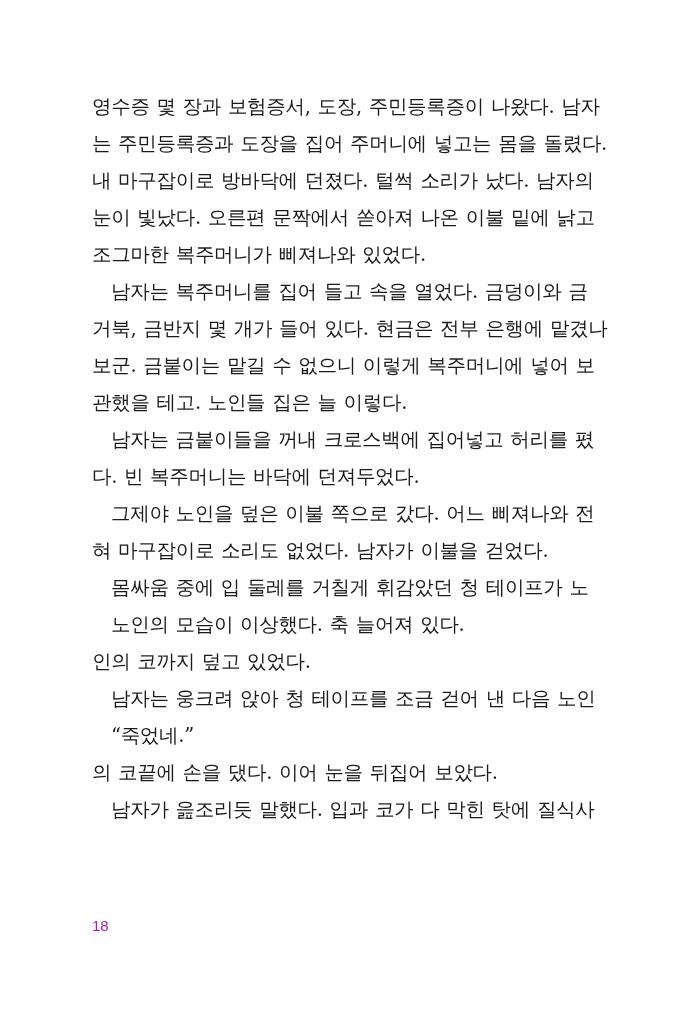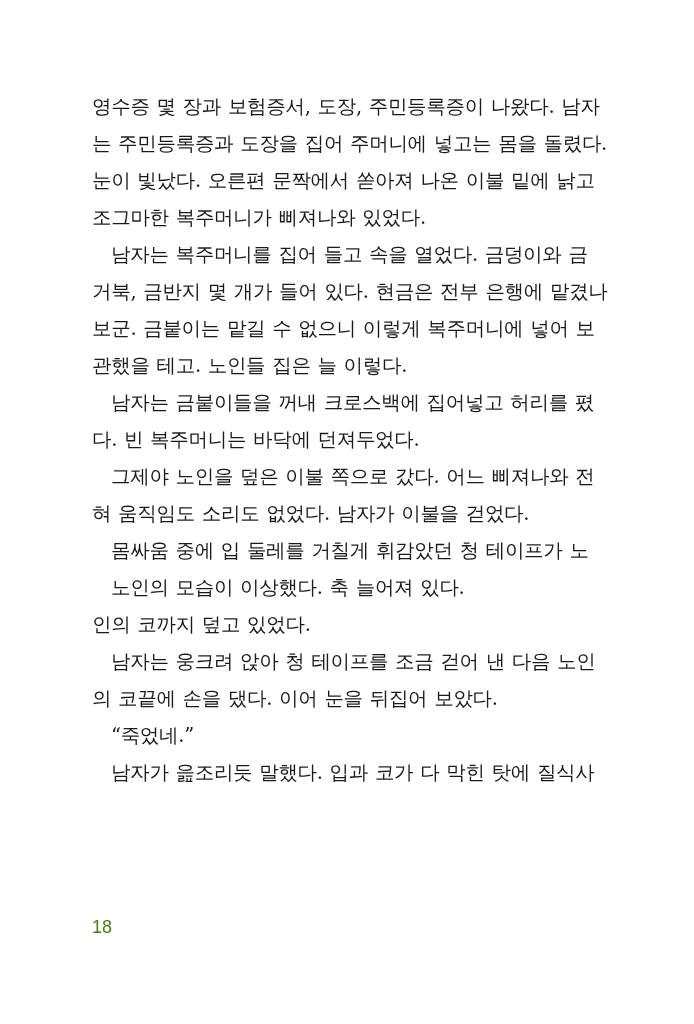--- a/index.html
+++ b/index.html
@@ -30,42 +30,43 @@
     word-spacing: 1px;
   }
   .line.indent {
     padding-left: 19px;
   }
   .page-number {
     position: absolute;
     left: 92px;
     top: 917px;
     font-family: "Liberation Sans", "DejaVu Sans", sans-serif;
-    font-size: 18px;
-    color: #4d7c0f;
+    font-size: 15px;
+    color: #a21caf;
   }
 </style>
 </head>
 <body>
 
 <div class="page-body" id="page-body">
     <div class="line">영수증 몇 장과 보험증서, 도장, 주민등록증이 나왔다. 남자</div>
     <div class="line">는 주민등록증과 도장을 집어 주머니에 넣고는 몸을 돌렸다.</div>
+    <div class="line">내 마구잡이로 방바닥에 던졌다. 털썩 소리가 났다. 남자의</div>
     <div class="line">눈이 빛났다. 오른편 문짝에서 쏟아져 나온 이불 밑에 낡고</div>
     <div class="line">조그마한 복주머니가 삐져나와 있었다.</div>
     <div class="line indent">남자는 복주머니를 집어 들고 속을 열었다. 금덩이와 금</div>
     <div class="line">거북, 금반지 몇 개가 들어 있다. 현금은 전부 은행에 맡겼나</div>
     <div class="line">보군. 금붙이는 맡길 수 없으니 이렇게 복주머니에 넣어 보</div>
     <div class="line">관했을 테고. 노인들 집은 늘 이렇다.</div>
     <div class="line indent">남자는 금붙이들을 꺼내 크로스백에 집어넣고 허리를 폈</div>
     <div class="line">다. 빈 복주머니는 바닥에 던져두었다.</div>
     <div class="line indent">그제야 노인을 덮은 이불 쪽으로 갔다. 어느 삐져나와 전</div>
-    <div class="line">혀 움직임도 소리도 없었다. 남자가 이불을 걷었다.</div>
+    <div class="line">혀 마구잡이로 소리도 없었다. 남자가 이불을 걷었다.</div>
     <div class="line indent">몸싸움 중에 입 둘레를 거칠게 휘감았던 청 테이프가 노</div>
     <div class="line indent">노인의 모습이 이상했다. 축 늘어져 있다.</div>
     <div class="line">인의 코까지 덮고 있었다.</div>
     <div class="line indent">남자는 웅크려 앉아 청 테이프를 조금 걷어 낸 다음 노인</div>
+    <div class="line indent">“죽었네.”</div>
     <div class="line">의 코끝에 손을 댔다. 이어 눈을 뒤집어 보았다.</div>
-    <div class="line indent">“죽었네.”</div>
     <div class="line indent">남자가 읊조리듯 말했다. 입과 코가 다 막힌 탓에 질식사</div>
   </div>
 
 <div class="page-number">18</div>
 
 </body></html>

